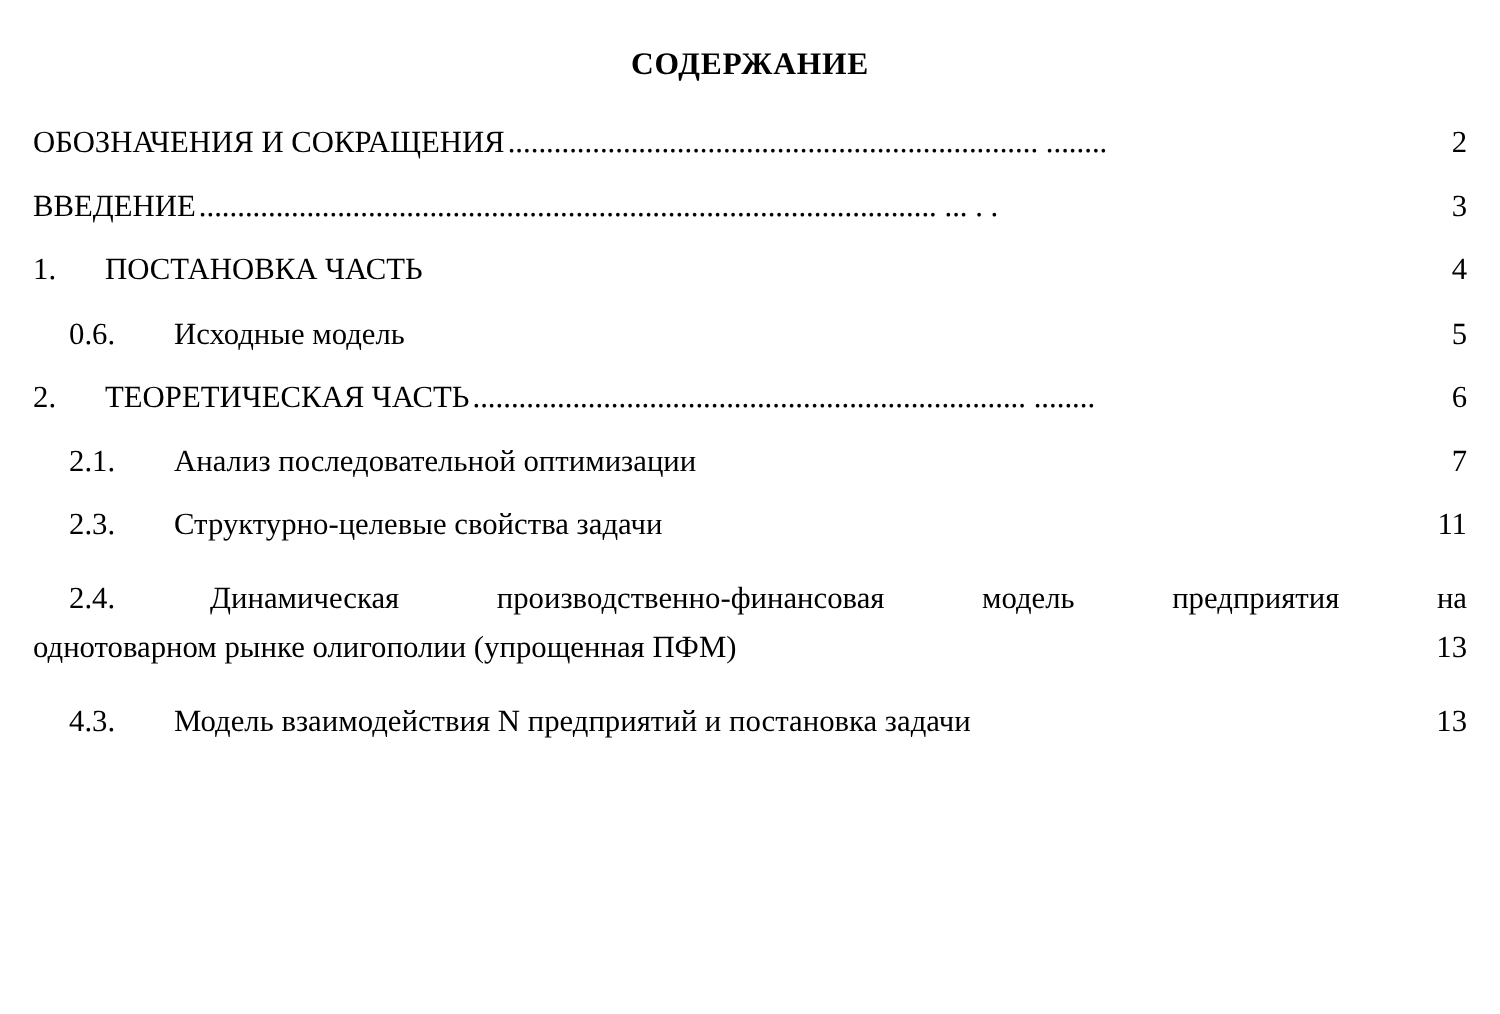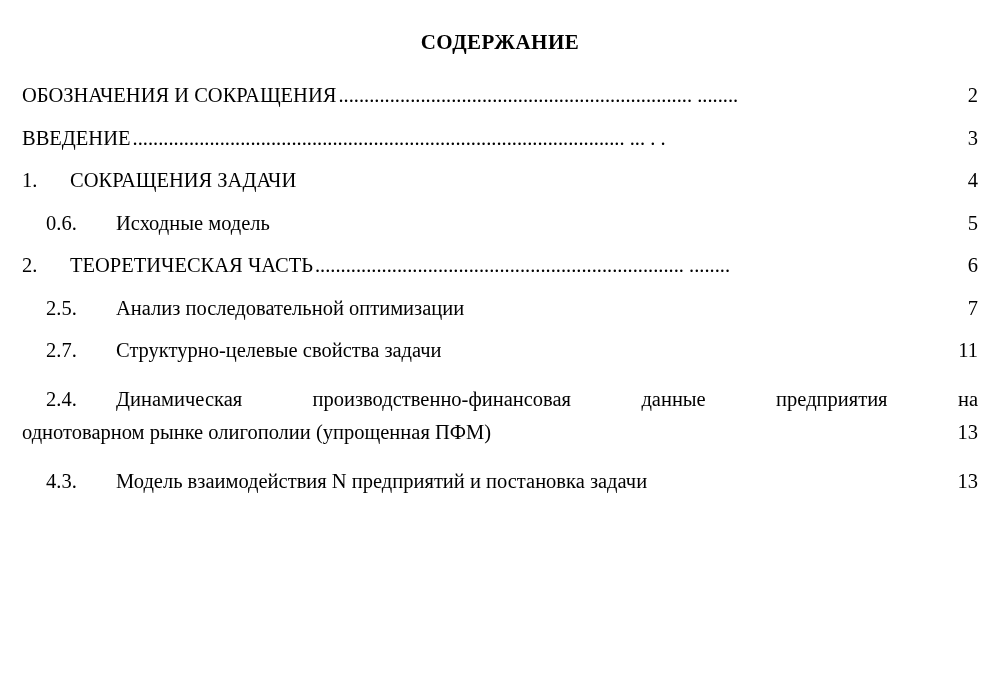--- a/index.html
+++ b/index.html
@@ -81,20 +81,21 @@
   
   .entry-block {
     font-size: 20.5px;
     line-height: 1.62;
     margin-bottom: 22px;
     padding-left: 24px;
   }
   .entry-block .first-line {
     display: flex;
     align-items: flex-start;
+    gap: 24px;
   }
   .entry-block .first-line .num {
     width: 70px;
     flex: 0 0 auto;
   }
   .entry-block .first-line .text {
     flex: 1 1 auto;
     text-align: justify;
     text-align-last: justify;
     white-space: normal;
@@ -134,58 +135,58 @@
     </div>
 
     <div class="entry level0">
       <span class="label">ВВЕДЕНИЕ</span>
       <span class="leader">................................................................................................ ...    . .</span>
       <span class="page-no">3</span>
     </div>
 
     <div class="entry level0 numbered">
       <span class="num">1.</span>
-      <span class="label">СОКРАЩЕНИЯ ЗАДАЧИ</span>
+      <span class="label">ПОСТАНОВКА ЧАСТЬ</span>
       <span class="leader blank"></span>
       <span class="page-no">4</span>
     </div>
 
     <div class="entry level1">
       <span class="num">0.6.</span>
       <span class="label">Исходные модель</span>
       <span class="leader blank"></span>
       <span class="page-no">5</span>
     </div>
 
     <div class="entry level0 numbered">
       <span class="num">2.</span>
       <span class="label">ТЕОРЕТИЧЕСКАЯ ЧАСТЬ</span>
       <span class="leader">........................................................................ ........</span>
       <span class="page-no">6</span>
     </div>
 
     <div class="entry level1">
-      <span class="num">2.5.</span>
+      <span class="num">2.1.</span>
       <span class="label">Анализ последовательной оптимизации</span>
       <span class="leader blank"></span>
       <span class="page-no">7</span>
     </div>
 
 
     <div class="entry level1">
-      <span class="num">2.7.</span>
+      <span class="num">2.3.</span>
       <span class="label">Структурно-целевые свойства задачи</span>
       <span class="leader blank"></span>
       <span class="page-no">11</span>
     </div>
 
     <div class="entry-block">
       <div class="first-line">
         <span class="num">2.4.</span>
-        <span class="text">Динамическая производственно-финансовая данные предприятия на</span>
+        <span class="text">Динамическая производственно-финансовая модель предприятия на</span>
       </div>
       <div class="second-line">
         <span class="text2">однотоварном рынке олигополии (упрощенная ПФМ)</span>
         <span class="leader">.</span>
         <span class="page-no">13</span>
       </div>
     </div>
 
     <div class="entry level1">
       <span class="num">4.3.</span>

